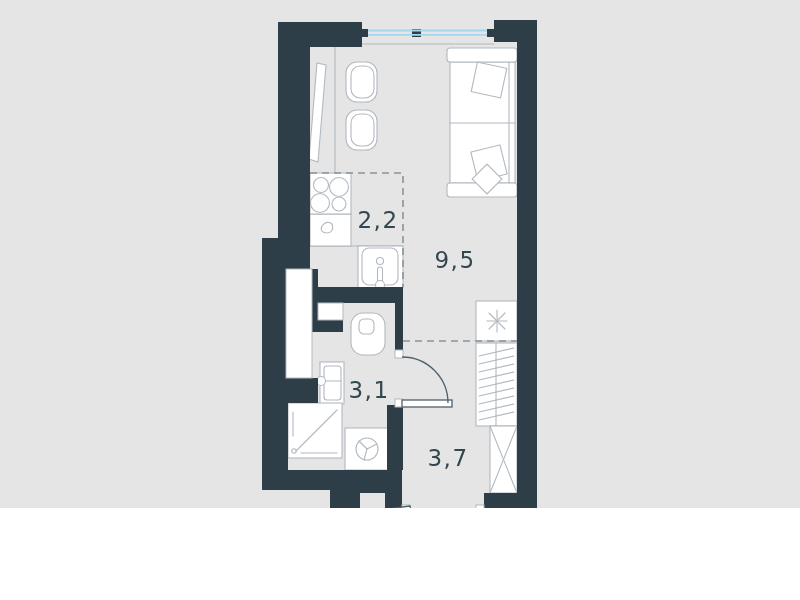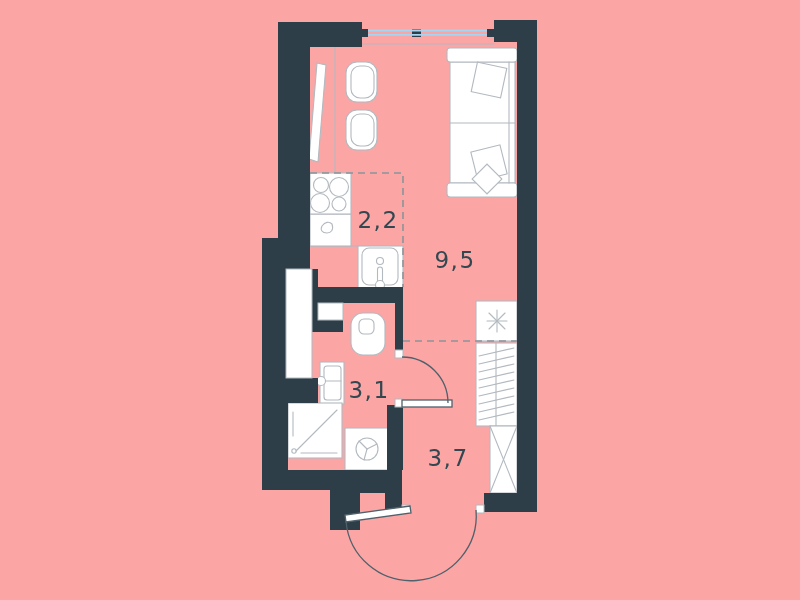--- a/index.html
+++ b/index.html
@@ -1,16 +1,16 @@
 <!DOCTYPE html>
 <html><head>
 <meta charset="utf-8">
 <style>
   html,body{margin:0;padding:0;background:#ffffff;}
-  #stage{position:relative;width:800px;height:600px;background:#fca5a5;overflow:hidden;
+  #stage{position:relative;width:800px;height:508px;background:#e5e5e5;overflow:hidden;
          font-family:"DejaVu Sans","Liberation Sans",sans-serif;}
   svg{display:block;}
   text.area-label{font-family:"DejaVu Sans","Liberation Sans",sans-serif;
                   font-size:23px;letter-spacing:1.5px;}
 </style>
 </head>
 <body>
 
 <div id="stage">
 <svg width="800" height="600" viewBox="0 0 800 600">

